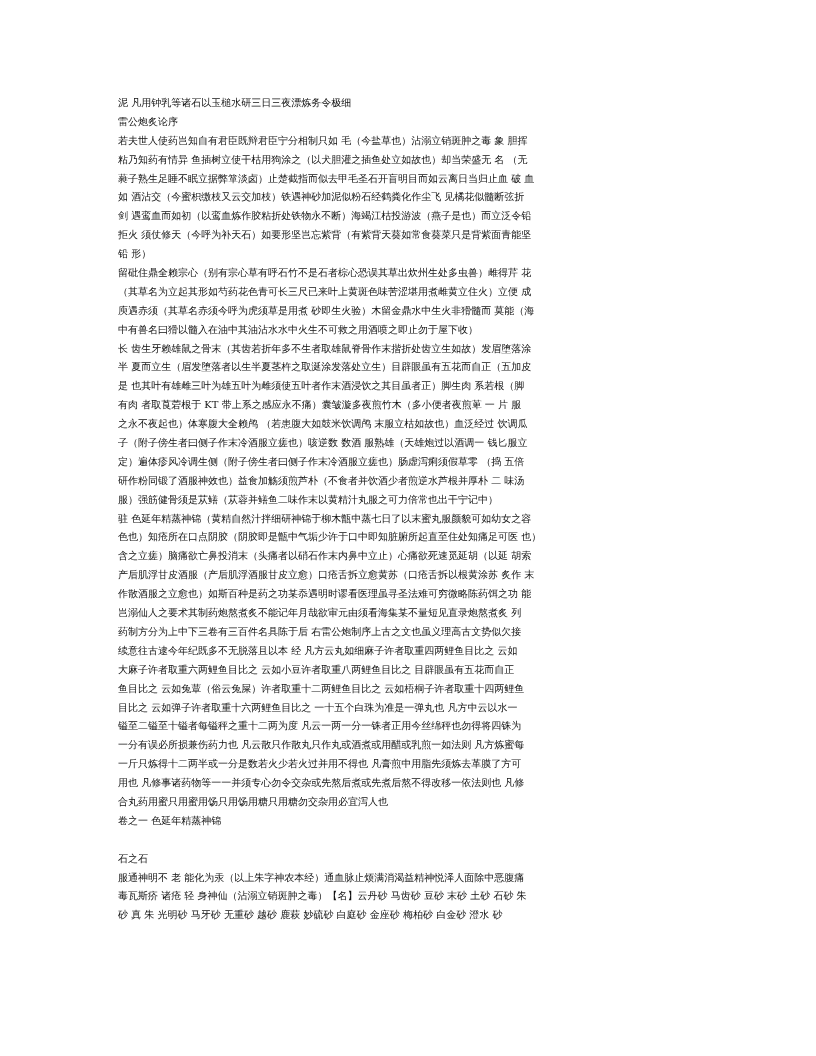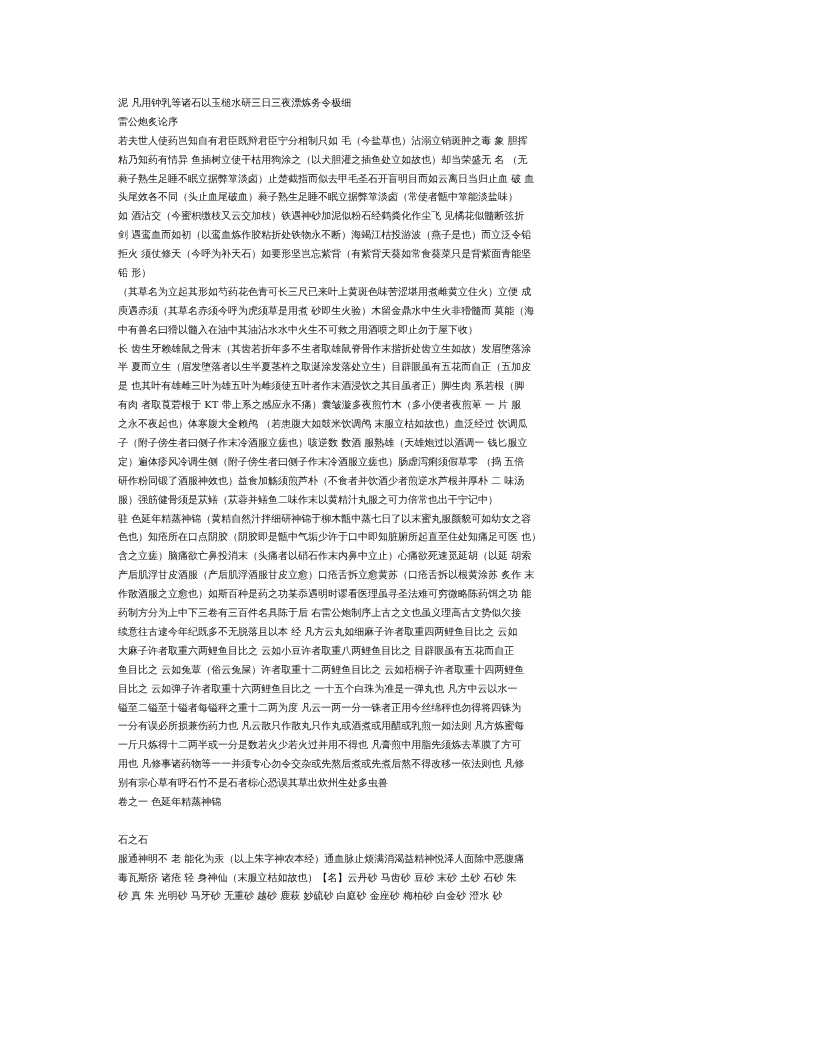--- a/index.html
+++ b/index.html
@@ -10,51 +10,52 @@
 </style>
 </head>
 <body>
 
 <div class="page" id="page">
     <div class="line">泥 凡用钟乳等诸石以玉槌水研三日三夜漂炼务令极细</div>
     <div class="line">雷公炮炙论序</div>
     <div class="line">若夫世人使药岂知自有君臣既辩君臣宁分相制只如 毛（今盐草也）沾溺立销斑肿之毒 象 胆挥</div>
     <div class="line">粘乃知药有情异 鱼插树立使干枯用狗涂之（以犬胆灌之插鱼处立如故也）却当荣盛无 名 （无</div>
     <div class="line">蕤子熟生足睡不眠立据弊箪淡卤）止楚截指而似去甲毛圣石开盲明目而如云离日当归止血 破 血</div>
-    <div class="line">头尾效各不同（头止血尾破血）蕤子熟生足睡不眠立据弊箪淡卤（常使者甑中箪能淡盐味）</div>
     <div class="line">如 酒沾交（今蜜枳缴枝又云交加枝）铁遇神砂加泥似粉石经鹤粪化作尘飞 见橘花似髓断弦折</div>
     <div class="line">剑 遇鸾血而如初（以鸾血炼作胶粘折处铁物永不断）海竭江枯投游波（燕子是也）而立泛令铅</div>
     <div class="line">拒火 须仗修天（今呼为补天石）如要形坚岂忘紫背（有紫背天葵如常食葵菜只是背紫面青能坚</div>
     <div class="line">铅 形）</div>
+    <div class="line">留砒住鼎全赖宗心（别有宗心草有呼石竹不是石者棕心恐误其草出炊州生处多虫兽）雌得芹 花</div>
     <div class="line">（其草名为立起其形如芍药花色青可长三尺已来叶上黄斑色味苦涩堪用煮雌黄立住火）立便 成</div>
     <div class="line">庾遇赤须（其草名赤须今呼为虎须草是用煮 砂即生火验）木留金鼎水中生火非猾髓而 莫能（海</div>
     <div class="line">中有兽名曰猾以髓入在油中其油沾水水中火生不可救之用酒喷之即止勿于屋下收）</div>
     <div class="line">长 齿生牙赖雄鼠之骨末（其齿若折年多不生者取雄鼠脊骨作末揩折处齿立生如故）发眉堕落涂</div>
     <div class="line">半 夏而立生（眉发堕落者以生半夏茎杵之取涎涂发落处立生）目辟眼虽有五花而自正（五加皮</div>
     <div class="line">是 也其叶有雄雌三叶为雄五叶为雌须使五叶者作末酒浸饮之其目虽者正）脚生肉 系若根（脚</div>
     <div class="line">有肉 者取莨菪根于 KT 带上系之感应永不痛）囊皱漩多夜煎竹木（多小便者夜煎萆 一 片 服</div>
     <div class="line">之永不夜起也）体寒腹大全赖鸬 （若患腹大如鼓米饮调鸬 末服立枯如故也）血泛经过 饮调瓜</div>
     <div class="line">子（附子傍生者曰侧子作末冷酒服立瘥也）咳逆数 数酒 服熟雄（天雄炮过以酒调一 钱匕服立</div>
     <div class="line">定）遍体疹风冷调生侧（附子傍生者曰侧子作末冷酒服立瘥也）肠虚泻痢须假草零 （捣 五倍</div>
     <div class="line">研作粉同锻了酒服神效也）益食加觞须煎芦朴（不食者并饮酒少者煎逆水芦根并厚朴 二 味汤</div>
     <div class="line">服）强筋健骨须是苁鳝（苁蓉并鳝鱼二味作末以黄精汁丸服之可力倍常也出干宁记中）</div>
     <div class="line">驻 色延年精蒸神锦（黄精自然汁拌细研神锦于柳木甑中蒸七日了以末蜜丸服颜貌可如幼女之容</div>
     <div class="line">色也）知疮所在口点阴胶（阴胶即是甑中气垢少许于口中即知脏腑所起直至住处知痛足可医 也）</div>
     <div class="line">含之立瘥）脑痛欲亡鼻投消末（头痛者以硝石作末内鼻中立止）心痛欲死速觅延胡（以延 胡索</div>
     <div class="line">产后肌浮甘皮酒服（产后肌浮酒服甘皮立愈）口疮舌拆立愈黄苏（口疮舌拆以根黄涂苏 炙作 末</div>
     <div class="line">作散酒服之立愈也）如斯百种是药之功某忝遇明时谬看医理虽寻圣法难可穷微略陈药饵之功 能</div>
+    <div class="line">岂溺仙人之要术其制药炮熬煮炙不能记年月哉欲审元由须看海集某不量短见直录炮熬煮炙 列</div>
     <div class="line">药制方分为上中下三卷有三百件名具陈于后 右雷公炮制序上古之文也虽义理高古文势似欠接</div>
     <div class="line">续意往古逮今年纪既多不无脱落且以本 经 凡方云丸如细麻子许者取重四两鲤鱼目比之 云如</div>
     <div class="line">大麻子许者取重六两鲤鱼目比之 云如小豆许者取重八两鲤鱼目比之 目辟眼虽有五花而自正</div>
     <div class="line">鱼目比之 云如兔蕈（俗云兔屎）许者取重十二两鲤鱼目比之 云如梧桐子许者取重十四两鲤鱼</div>
     <div class="line">目比之 云如弹子许者取重十六两鲤鱼目比之 一十五个白珠为准是一弹丸也 凡方中云以水一</div>
     <div class="line">镒至二镒至十镒者每镒秤之重十二两为度 凡云一两一分一铢者正用今丝绵秤也勿得将四铢为</div>
     <div class="line">一分有误必所损兼伤药力也 凡云散只作散丸只作丸或酒煮或用醋或乳煎一如法则 凡方炼蜜每</div>
     <div class="line">一斤只炼得十二两半或一分是数若火少若火过并用不得也 凡膏煎中用脂先须炼去革膜了方可</div>
     <div class="line">用也 凡修事诸药物等一一并须专心勿令交杂或先熬后煮或先煮后熬不得改移一依法则也 凡修</div>
-    <div class="line">别有宗心草有呼石竹不是石者棕心恐误其草出炊州生处多虫兽</div>
+    <div class="line">合丸药用蜜只用蜜用饧只用饧用糖只用糖勿交杂用必宜泻人也</div>
     <div class="line">卷之一 色延年精蒸神锦</div>
     <div class="line blank"></div>
     <div class="line">石之石</div>
     <div class="line">服通神明不 老 能化为汞（以上朱字神农本经）通血脉止烦满消渴益精神悦泽人面除中恶腹痛</div>
-    <div class="line">毒瓦斯疥 诸疮 轻 身神仙（末服立枯如故也）【名】云丹砂 马齿砂 豆砂 末砂 土砂 石砂 朱</div>
+    <div class="line">毒瓦斯疥 诸疮 轻 身神仙（沾溺立销斑肿之毒）【名】云丹砂 马齿砂 豆砂 末砂 土砂 石砂 朱</div>
     <div class="line">砂 真 朱 光明砂 马牙砂 无重砂 越砂 鹿萩 妙硫砂 白庭砂 金座砂 梅柏砂 白金砂 澄水 砂</div>
   </div>
 
 </body></html>

